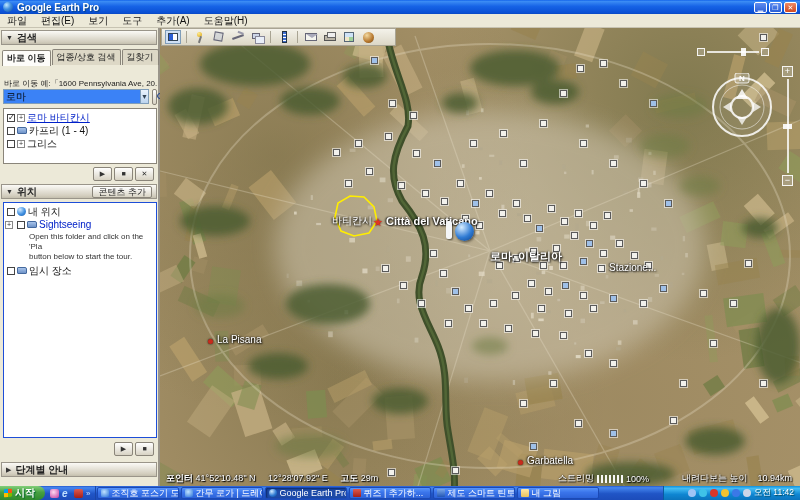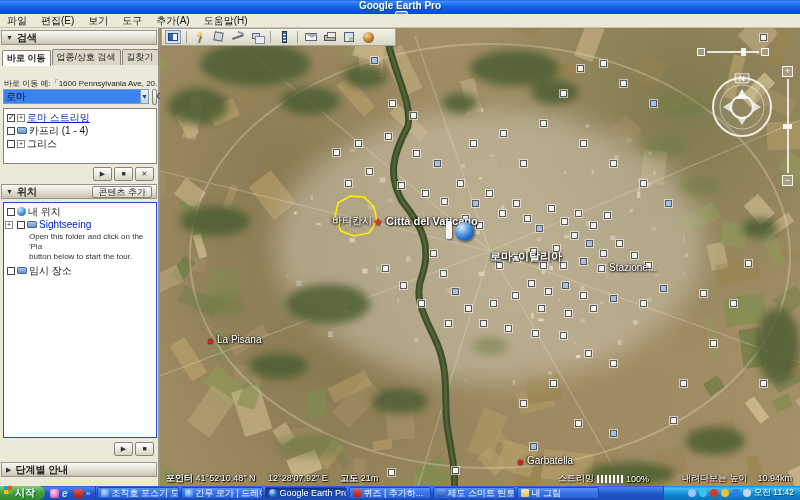--- a/index.html
+++ b/index.html
@@ -3,21 +3,21 @@
 <meta charset="utf-8">
 <style>
   * { margin:0; padding:0; box-sizing:border-box; }
   html,body { width:800px; height:500px; overflow:hidden;
     font-family:"Liberation Sans","DejaVu Sans",sans-serif; font-size:10px; }
   body { position:relative; background:#ece9d8; }
 
   
   .titlebar { position:absolute; left:0; top:0; width:800px; height:14px;
     background:linear-gradient(180deg,#0a5ae8 0%,#3d8ef5 8%,#1663e6 45%,#0a50d4 90%,#0948c2 100%);
-    display:flex; align-items:center; padding:0 3px; color:#fff;flex-direction:column; }
+    display:flex; align-items:center; padding:0 3px; color:#fff; }
   .titlebar .app-icon { width:10px; height:10px; border-radius:50%;
     background:radial-gradient(circle at 35% 30%,#bfe6ff 0%,#3f8fe0 45%,#124f9e 100%); margin-right:4px; }
   .titlebar .title { font-weight:bold; font-size:10px; text-shadow:1px 1px 1px #0338; flex:1; }
   .winbtn { width:13px; height:11px; margin-left:2px; border:1px solid #fff; border-radius:2px;
     color:#fff; font-size:7px; line-height:9px; text-align:center;
     background:linear-gradient(#5f8df0,#2a5fd6); }
   .winbtn.close { background:linear-gradient(#ee8a66,#d0481f); }
 
   
   .menubar { position:absolute; left:0; top:14px; width:800px; height:14px;
@@ -155,21 +155,21 @@
     background:repeating-linear-gradient(90deg,#fff 0 2px,transparent 2px 4px); opacity:.95; }
   .sp { display:inline-block; width:10px; }
 
   
   .taskbar { position:absolute; left:0; top:486px; width:800px; height:14px;
     background:linear-gradient(#2459ce 0%,#4586ef 12%,#2055c6 55%,#1c4cba 100%);
     display:flex; align-items:center; }
   .startbtn { height:14px; padding:0 10px 0 4px; border-radius:0 8px 8px 0;
     background:linear-gradient(#82cf79 0%,#47a041 45%,#2f8a2e 100%);
     color:#fff; font-weight:bold; font-size:10px; line-height:14px; text-shadow:1px 1px 1px #063;
-    display:flex; gap:3px; }
+    display:flex; align-items:center; gap:3px; }
   .flag { width:8px; height:8px; border-radius:1px; transform:skewY(-6deg);
     background:conic-gradient(#f65314 0 25%, #7cbb00 0 50%, #ffbb00 0 75%, #00a1f1 0); }
   .qlaunch { display:flex; align-items:center; gap:3px; padding:0 5px; border-right:1px solid #1a45a8; height:14px; }
   .qicon { width:9px; height:9px; border-radius:2px; }
   .q1 { background:radial-gradient(circle at 40% 35%,#ffd7f0,#c0399f); }
   .q2 { background:transparent; color:#bfe0ff; font-style:italic; font-weight:bold; font-size:10px; line-height:9px; }
   .q3 { background:linear-gradient(#e05a4e,#a51f18); }
   .qmore { color:#cfe0ff; font-size:8px; }
   .task { height:12px; flex:none; width:82px; margin:0 1px; border-radius:2px; border:1px solid #1b49b5;
     background:linear-gradient(#5694fa,#3a74ea 45%,#2d63d8); color:#fff; font-size:9px;
@@ -222,21 +222,21 @@
     <input class="combo" value="로마" style="">
     <span class="dropbtn">▼</span>
     <span class="searchbtn">
       <span class="mag"></span>
     </span>
   </div>
   <div class="listbox">
     <div class="lrow">
       <span class="cbx checked"></span>
       <span class="expander">+</span>
-      <span class="linklabel">로마 스트리밍</span>
+      <span class="linklabel">로마 바티칸시</span>
     </div>
     <div class="lrow">
       <span class="cbx"></span>
       <span class="foldico"></span>
       <span class="plainlabel">카프리 (1 - 4)</span>
     </div>
     <div class="lrow">
       <span class="cbx"></span>
       <span class="expander">+</span>
       <span class="plainlabel">그리스</span>
@@ -715,21 +715,21 @@
     <span class="zknob"></span>
     <span class="zbtn" style="top:109px;">−</span>
   </div>
 
   <div class="status">
     <span class="lft">
       <b>포인터</b>
       <span>41°52'10.48" N</span><span class="sp"></span>
       <span>12°28'07.92" E</span><span class="sp"></span>
       <b>고도</b>
-      <span>21m</span>
+      <span>29m</span>
     </span>
     <span class="mid">
       <span>스트리밍</span>
       <span class="sbars"></span>
       <span>100%</span>
     </span>
     <span class="rgt">
       <span>내려다보는 높이</span>
       <span class="sp" style="width:5px;"></span>
       <span>10.94km</span>

